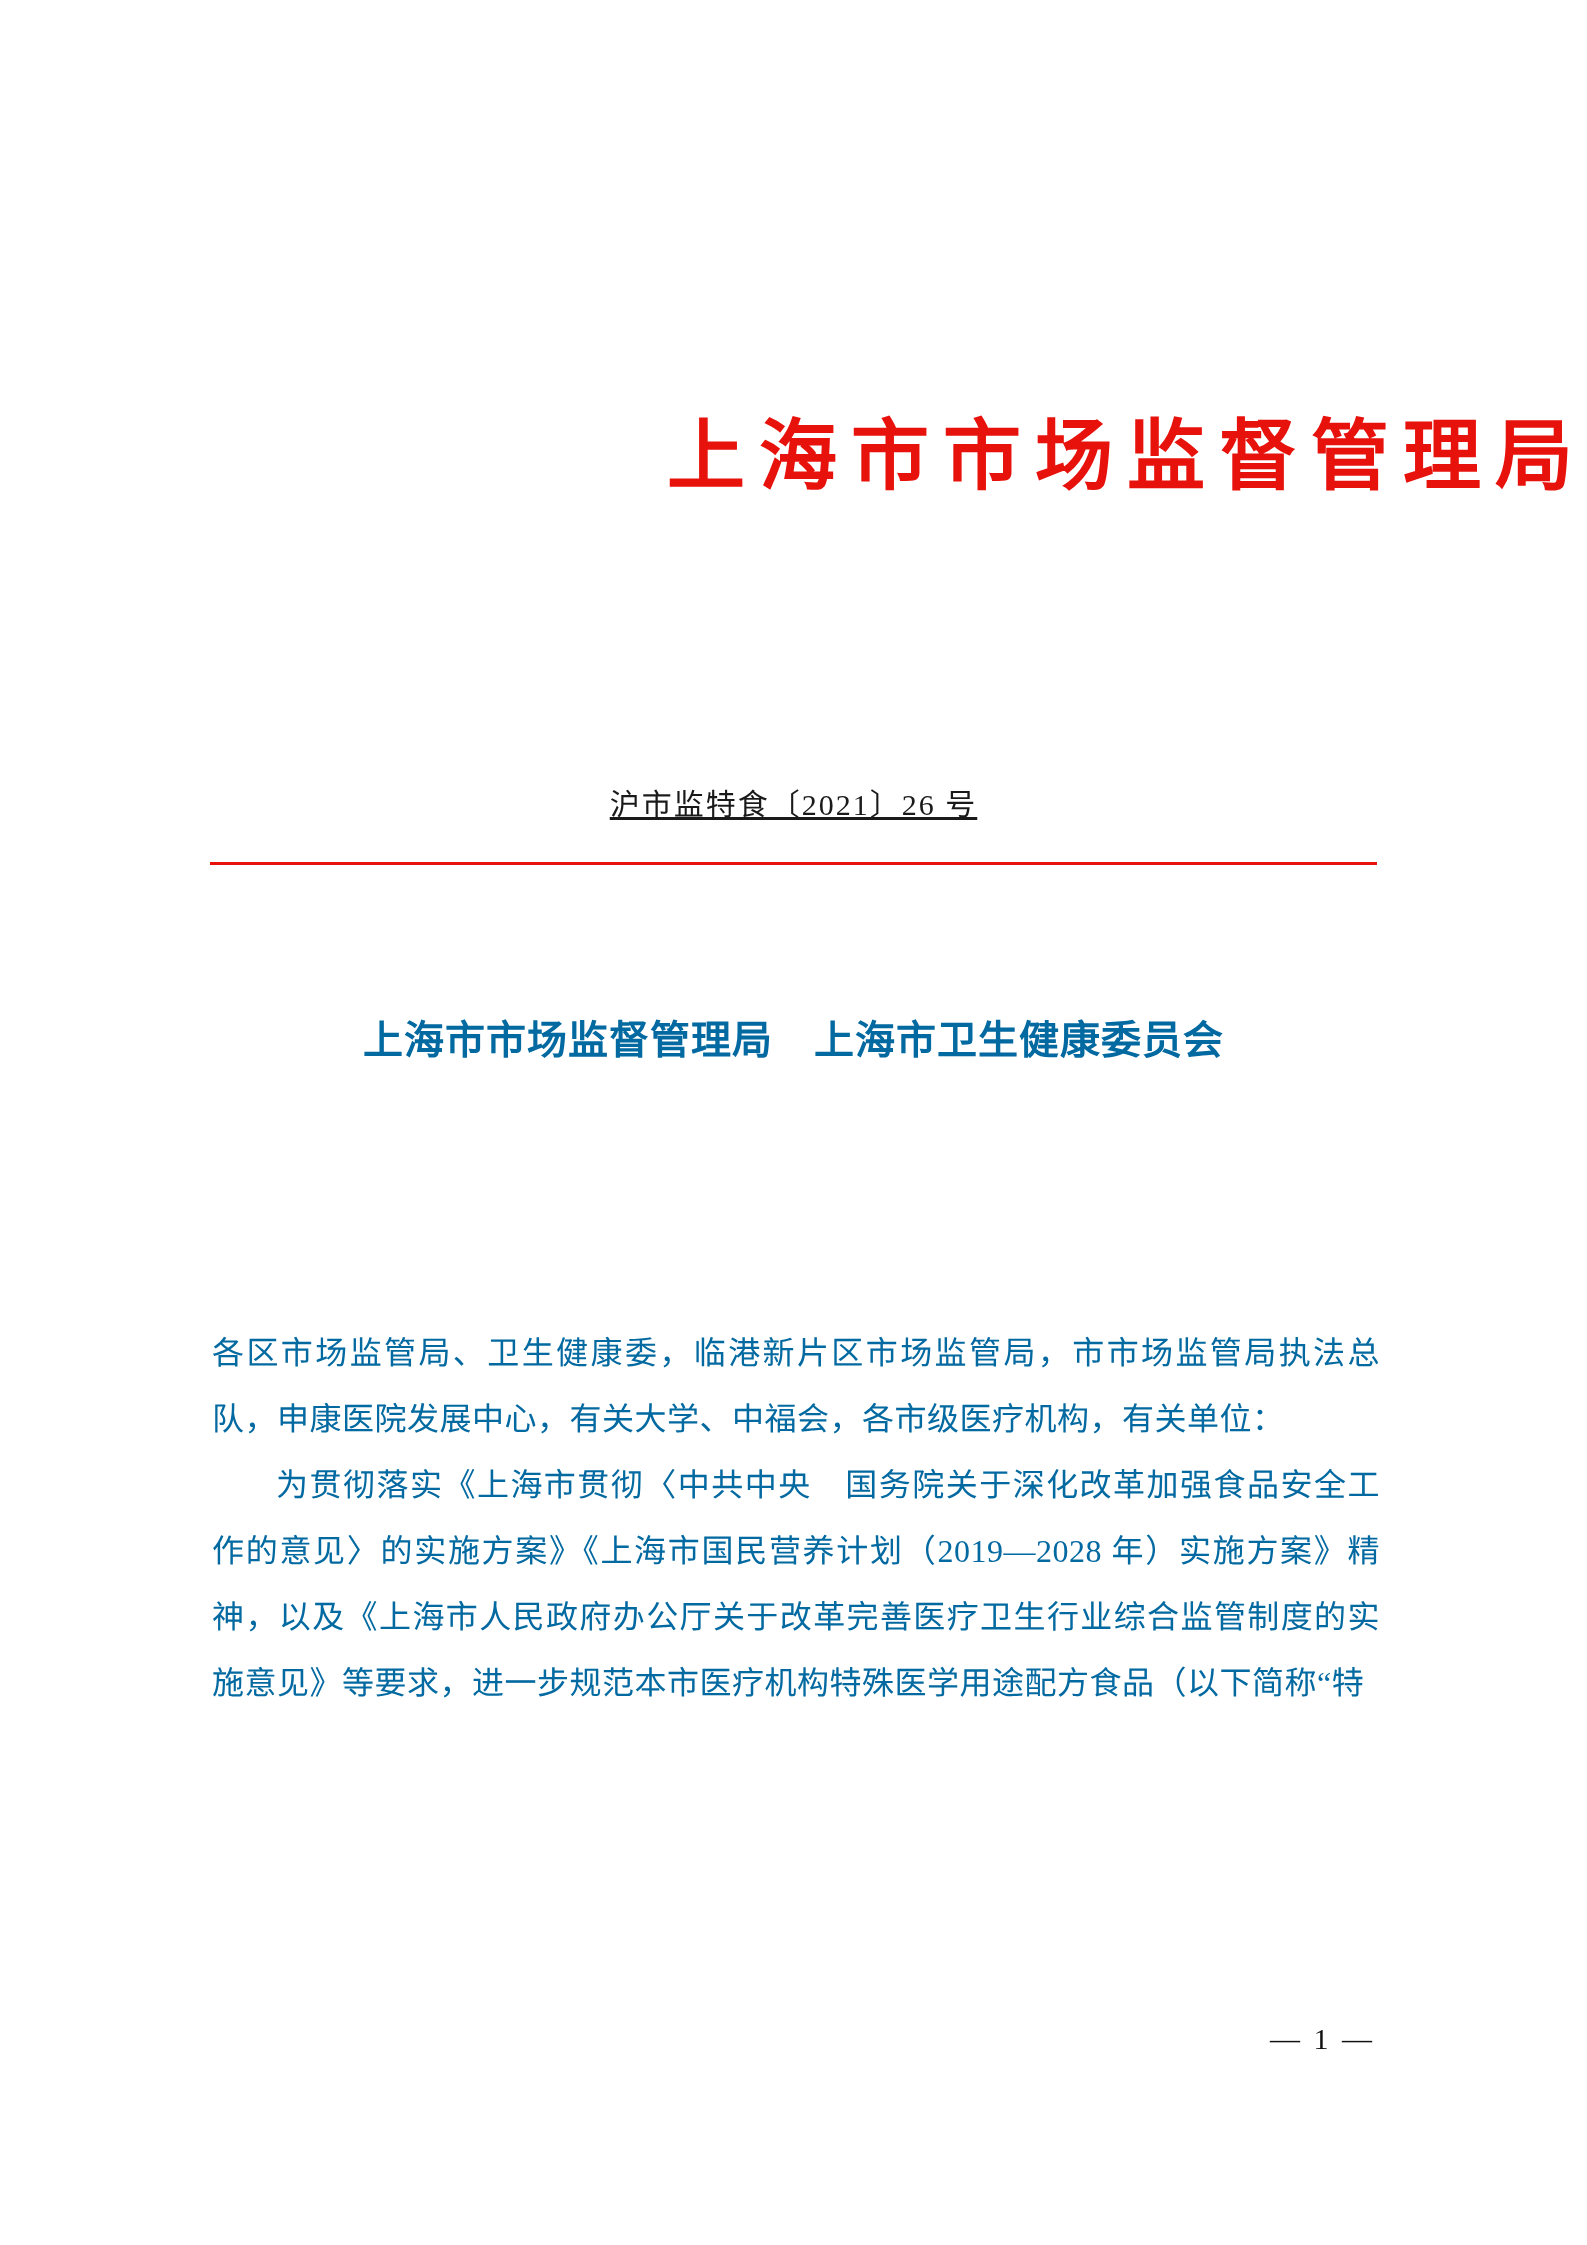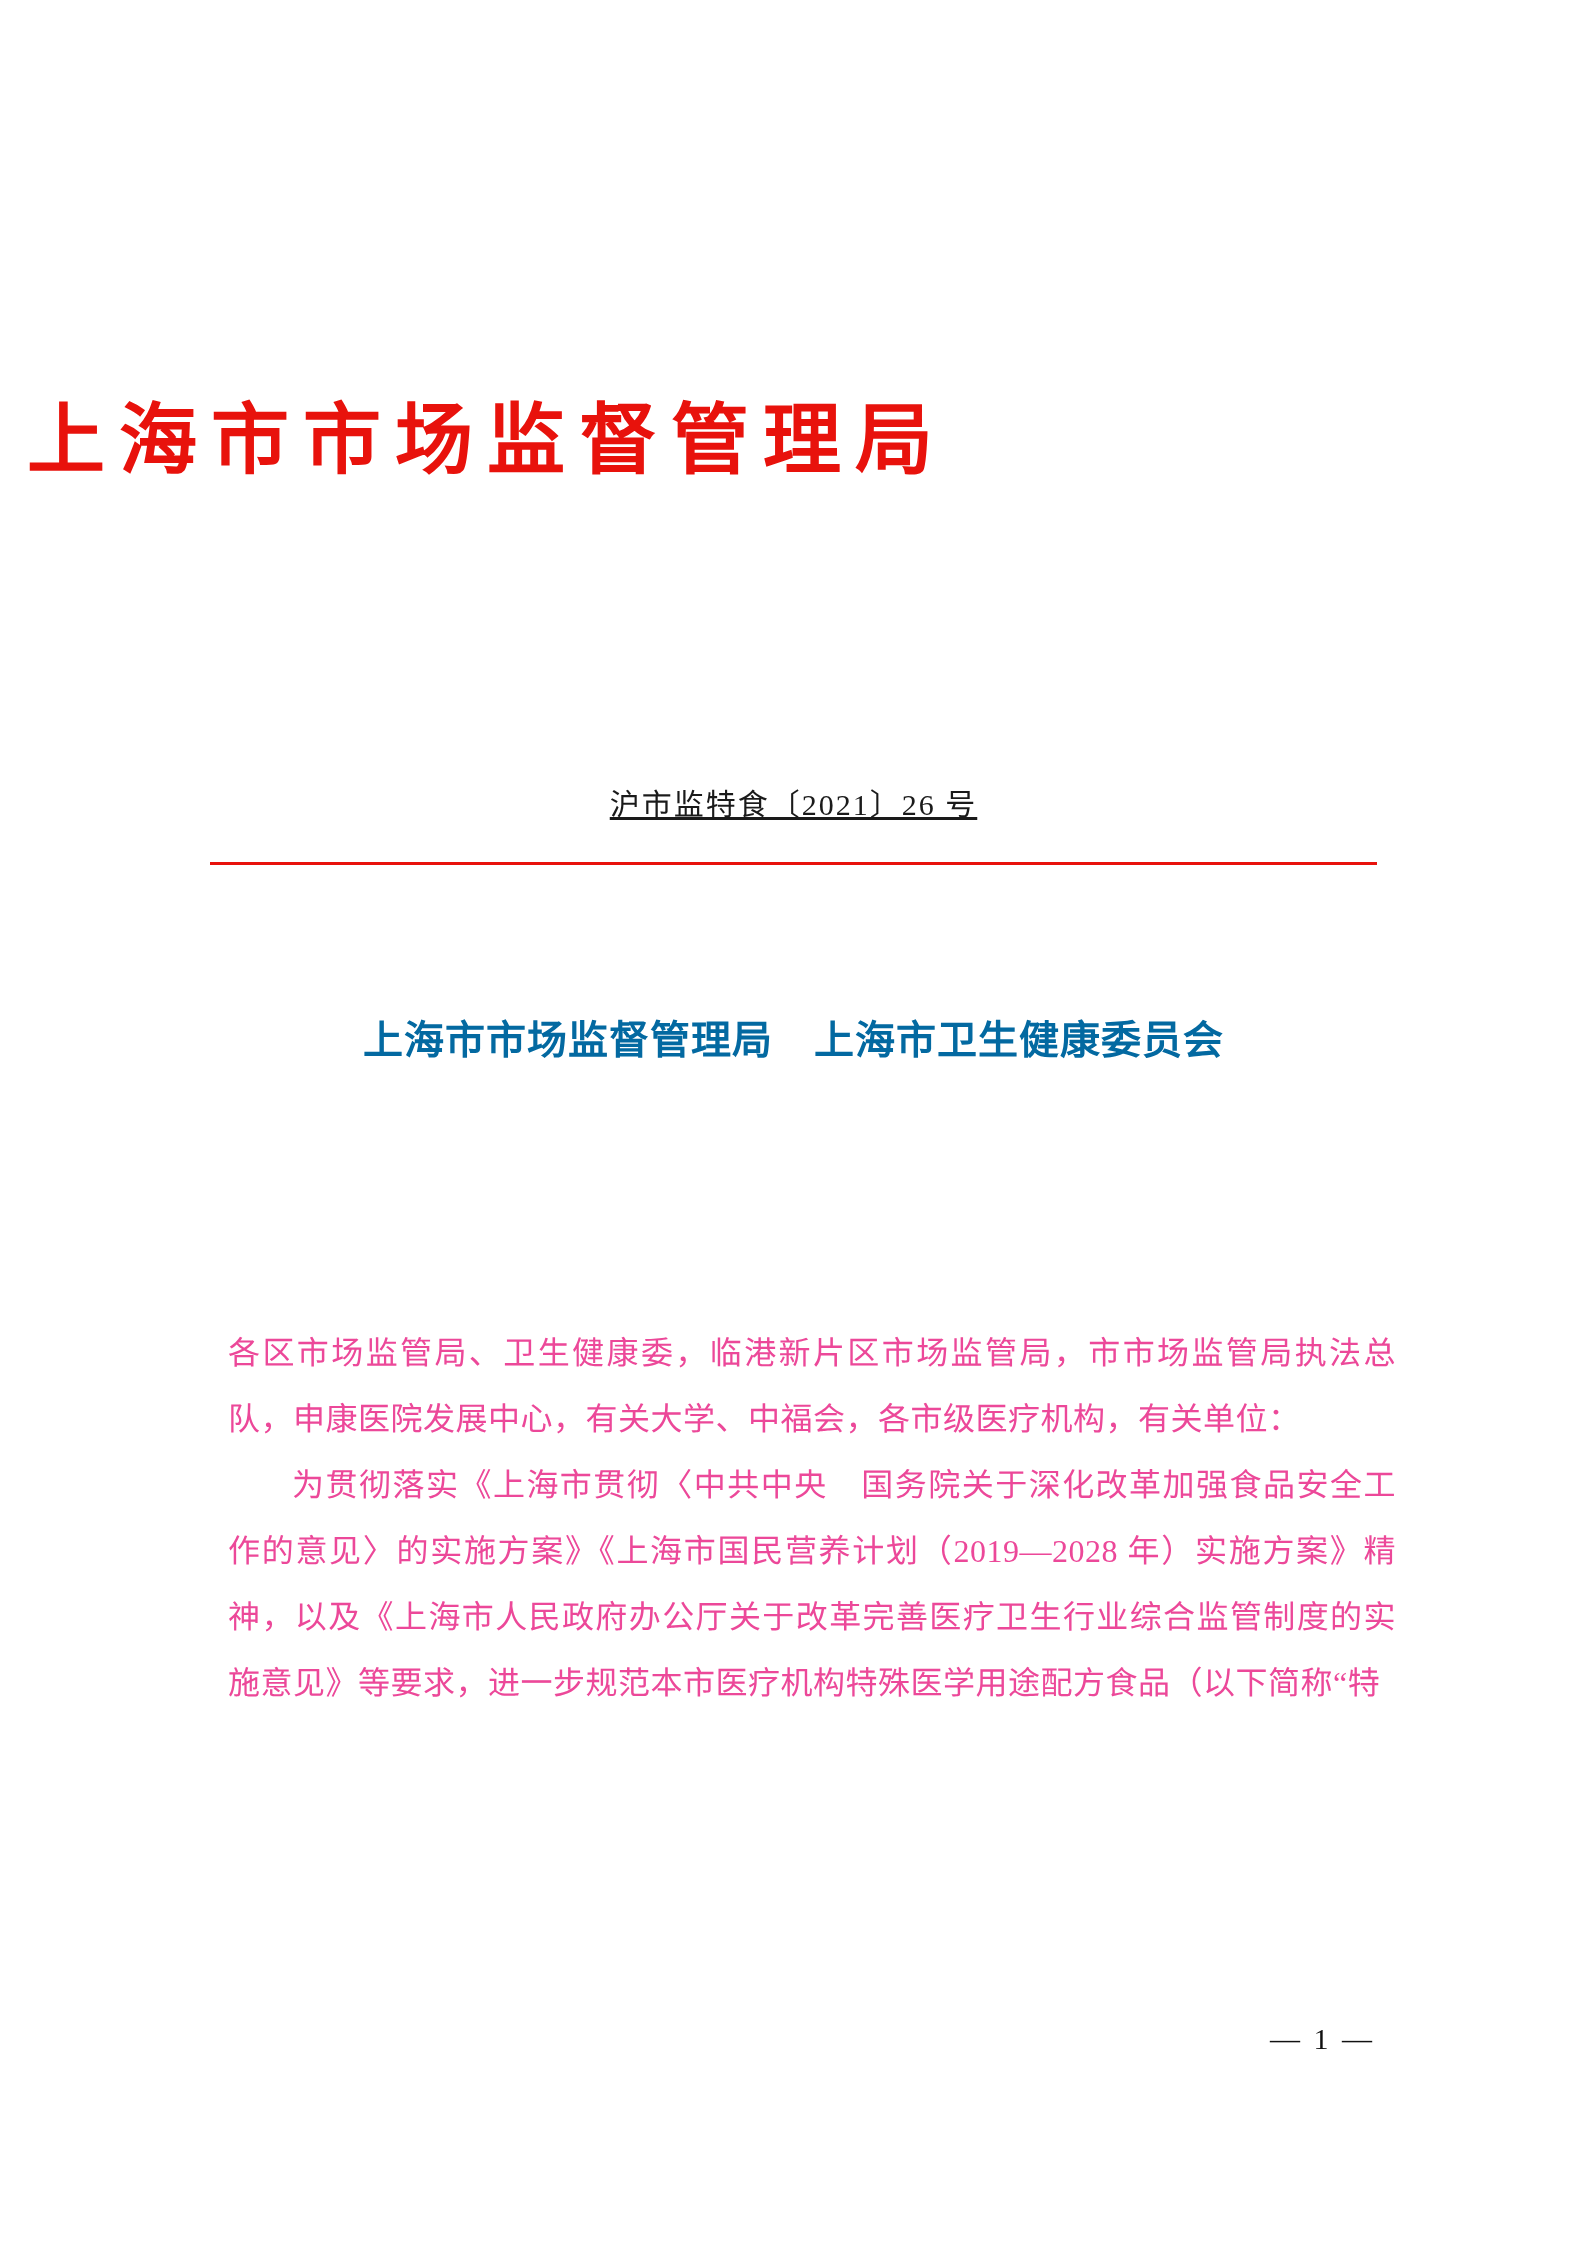--- a/index.html
+++ b/index.html
@@ -24,22 +24,22 @@
     width: 1587px;
     height: 2245px;
     background: #ffffff;
   }
 
   
   .masthead {
     position: absolute;
     left: 0;
     right: 0;
-    top: 384px;
-    text-align: left;
+    top: 400px;
+    text-align: right;
     padding-left: 13px;
   }
   .masthead-line {
     color: #e8120c;
     font-family: "Liberation Sans", "DejaVu Sans", sans-serif;
     font-weight: 700;
     font-size: 78px;
     line-height: 112px;
     letter-spacing: 14px;
     text-indent: 14px;
@@ -85,28 +85,28 @@
     color: #0369a1;
   }
   .doc-title .ttl-line {
     display: block;
     white-space: nowrap;
   }
 
   
   .body-block {
     position: absolute;
-    left: 228px;
+    left: 212px;
     width: 1168px;
     top: 1320px;
     font-size: 32px;
     line-height: 66px;
     letter-spacing: 0.5px;
     text-align: justify;
-    color: #ec4899;
+    color: #0369a1;
   }
   .para {
     margin: 0;
   }
   .para.indent {
     text-indent: 64px;
   }
 
   
   .page-number {

